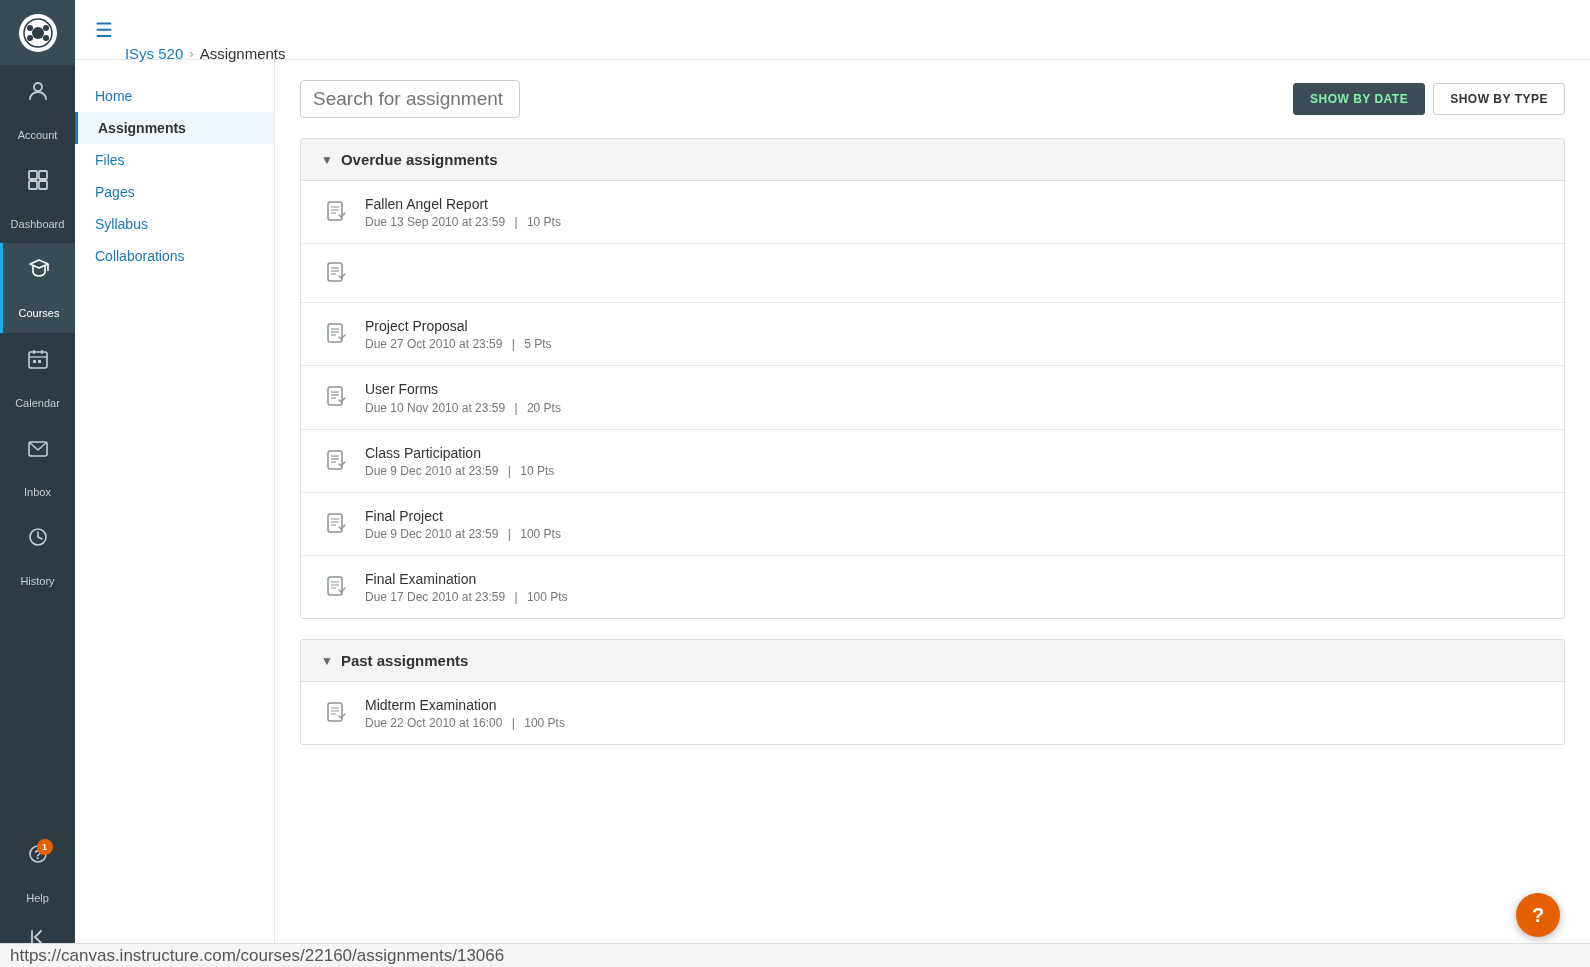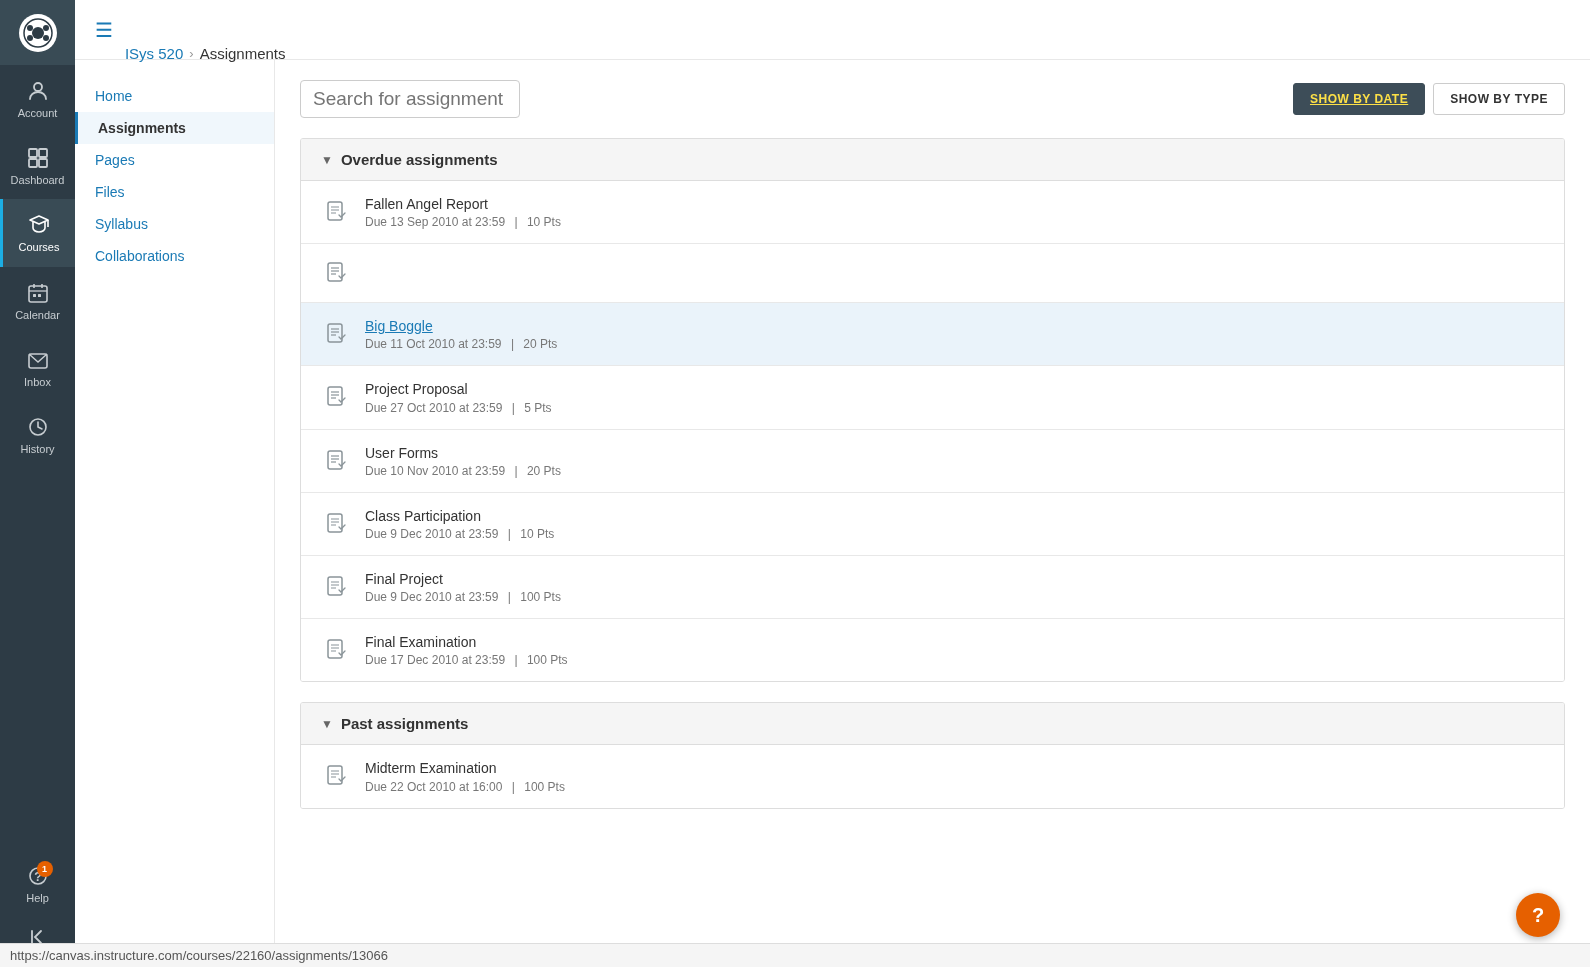--- a/index.html
+++ b/index.html
@@ -48,20 +48,21 @@
       width: 100%;
       display: flex;
       flex-direction: column;
       align-items: center;
       padding: 12px 0;
       cursor: pointer;
       color: #c7cdd1;
       font-size: 11px;
       text-align: center;
       transition: background 0.15s;
+      gap: 22px;
     }
     .sidebar-item.active { background: #394b55; color: #fff; border-left: 3px solid #1caee4; }
     .sidebar-icon {
       width: 28px;
       height: 28px;
       display: flex;
       align-items: center;
       justify-content: center;
       margin-bottom: 2px;
       font-size: 20px;
@@ -204,23 +205,22 @@
       font-size: 12px;
       font-weight: 600;
       border: 1px solid #ccc;
       cursor: pointer;
       text-transform: uppercase;
       letter-spacing: 0.5px;
       border-radius: 3px;
     }
     .view-btn.active {
       background: #3d4d58;
-      color: #fde047;
+      color: #86efac;
       border-color: #3d4d58;
-      text-decoration: underline;
     }
     .view-btn.inactive {
       background: #fff;
       color: #333;
       border-color: #ccc;
     }
 
     
     .section {
       border: 1px solid #ddd;
@@ -308,21 +308,21 @@
       position: fixed;
       bottom: 0;
       left: 0;
       right: 0;
       height: 24px;
       background: #f5f5f5;
       border-top: 1px solid #ddd;
       display: flex;
       align-items: center;
       padding: 0 10px;
-      font-size: 13px;
+      font-size: 17px;
       color: #555;
     }
   </style>
 </head>
 <body>
 
 <div class="sidebar">
   <div class="sidebar-logo">
     <div class="logo-icon">
       <svg width="30" height="30" viewBox="0 0 30 30" fill="none">
@@ -429,22 +429,22 @@
       <span class="breadcrumb-sep">›</span>
       <span class="breadcrumb-current">Assignments</span>
     </nav>
   </div>
 
   <div class="content-area">
 
     <nav class="left-nav">
       <a class="left-nav-item">Home</a>
       <a class="left-nav-item active">Assignments</a>
+      <a class="left-nav-item">Files</a>
       <a class="left-nav-item">Pages</a>
-      <a class="left-nav-item">Files</a>
       <a class="left-nav-item">Syllabus</a>
       <a class="left-nav-item">Collaborations</a>
     </nav>
 
     <div class="main-panel">
 
       <div class="controls-row">
         <input class="search-input" type="text" placeholder="Search for assignment" style="">
         <div class="view-buttons">
           <button class="view-btn active">SHOW BY DATE</button>
@@ -483,39 +483,20 @@
             <svg width="20" height="22" viewBox="0 0 20 22" fill="none">
               <rect x="2" y="1" width="14" height="18" rx="2" stroke="#8a9499" stroke-width="1.5" fill="none"></rect>
               <line x1="5" y1="6" x2="13" y2="6" stroke="#8a9499" stroke-width="1.2"></line>
               <line x1="5" y1="9" x2="13" y2="9" stroke="#8a9499" stroke-width="1.2"></line>
               <line x1="5" y1="12" x2="10" y2="12" stroke="#8a9499" stroke-width="1.2"></line>
               <path d="M13 14l2 2 4-4" stroke="#8a9499" stroke-width="1.3" fill="none" stroke-linecap="round"></path>
             </svg>
           </div>
         </div>
 
-        <div class="assignment-row highlighted">
-          <div class="assignment-icon">
-            <svg width="20" height="22" viewBox="0 0 20 22" fill="none">
-              <rect x="2" y="1" width="14" height="18" rx="2" stroke="#8a9499" stroke-width="1.5" fill="none"></rect>
-              <line x1="5" y1="6" x2="13" y2="6" stroke="#8a9499" stroke-width="1.2"></line>
-              <line x1="5" y1="9" x2="13" y2="9" stroke="#8a9499" stroke-width="1.2"></line>
-              <line x1="5" y1="12" x2="10" y2="12" stroke="#8a9499" stroke-width="1.2"></line>
-              <path d="M13 14l2 2 4-4" stroke="#8a9499" stroke-width="1.3" fill="none" stroke-linecap="round"></path>
-            </svg>
-          </div>
-          <div class="assignment-info">
-            <div class="assignment-title link">Big Boggle</div>
-            <div class="assignment-meta">
-              <span>Due 11 Oct 2010 at 23:59</span>
-              <span> | </span>
-              <span>20 Pts</span>
-            </div>
-          </div>
-        </div>
 
         <div class="assignment-row">
           <div class="assignment-icon">
             <svg width="20" height="22" viewBox="0 0 20 22" fill="none">
               <rect x="2" y="1" width="14" height="18" rx="2" stroke="#8a9499" stroke-width="1.5" fill="none"></rect>
               <line x1="5" y1="6" x2="13" y2="6" stroke="#8a9499" stroke-width="1.2"></line>
               <line x1="5" y1="9" x2="13" y2="9" stroke="#8a9499" stroke-width="1.2"></line>
               <line x1="5" y1="12" x2="10" y2="12" stroke="#8a9499" stroke-width="1.2"></line>
               <path d="M13 14l2 2 4-4" stroke="#8a9499" stroke-width="1.3" fill="none" stroke-linecap="round"></path>
             </svg>

